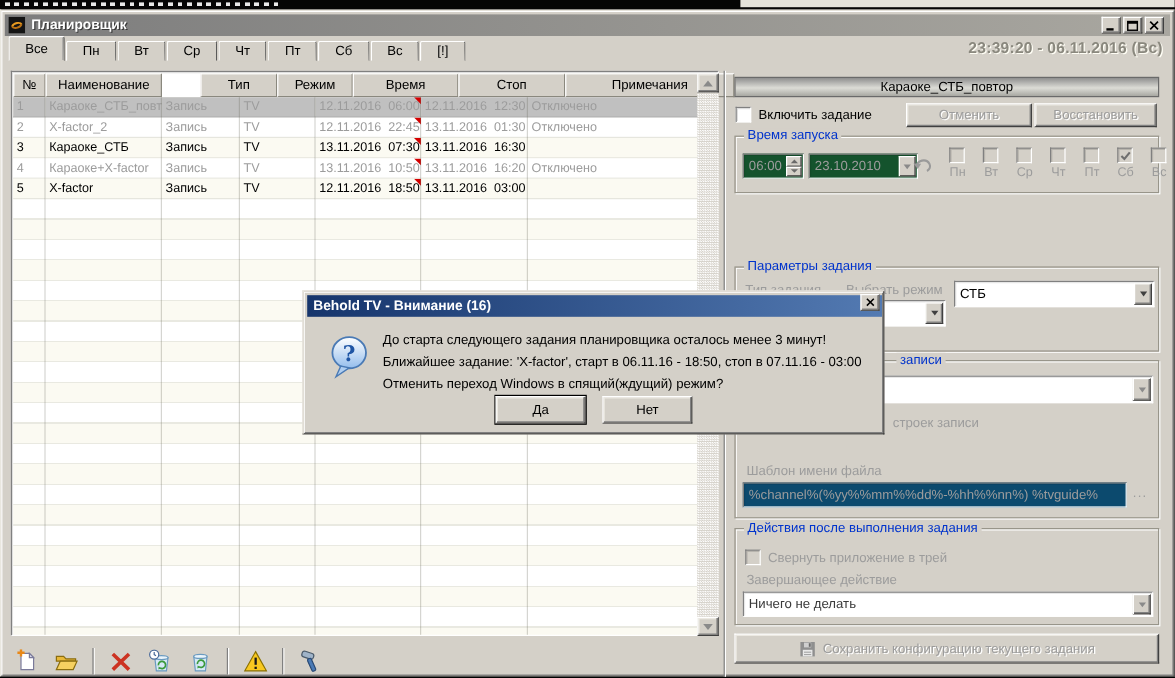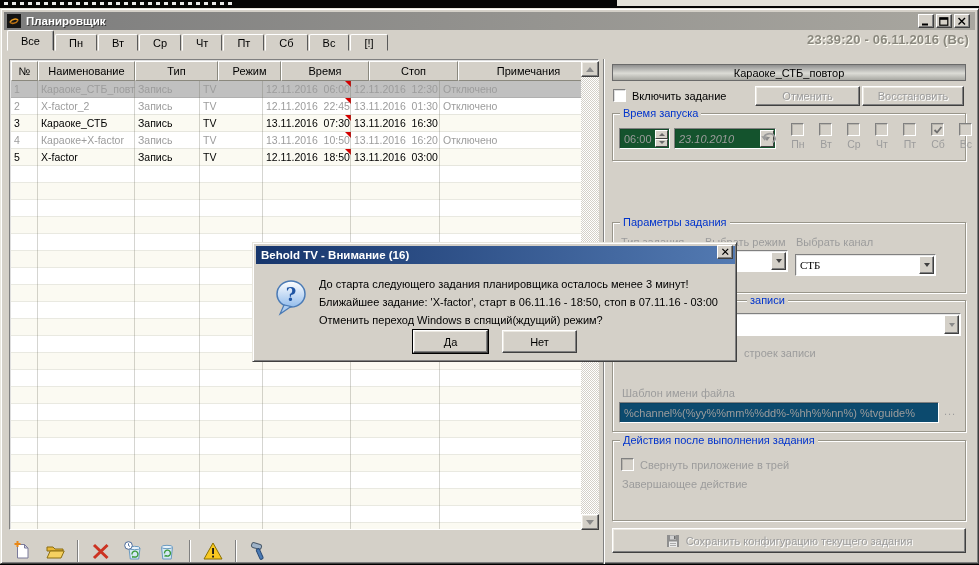--- a/index.html
+++ b/index.html
@@ -176,21 +176,21 @@
         <div class="tab">Сб</div>
         <div class="tab">Вс</div>
         <div class="tab">[!]</div>
       </div>
     <div id="clock" class="abs">23:39:20 - 06.11.2016 (Вс)</div>
 
     <div id="tablebox" class="abs">
       <div id="thead" class="abs">
           <div class="hcell" style="width: 27px;">№</div>
           <div class="hcell" style="width: 97px;">Наименование</div>
-          <div class="hcell" style="width: 83px;">Тип</div>
+          <div class="hcell" style="width: 64px; margin-left: 32px;">Тип</div>
           <div class="hcell" style="width: 63px;">Режим</div>
           <div class="hcell" style="width: 88px;">Время</div>
           <div class="hcell" style="width: 89px;">Стоп</div>
           <div class="hcell" style="width: 141px;">Примечания</div>
         </div>
       <div id="rows" class="abs">
           <div class="vline" style="left: 26px;"></div>
           <div class="vline" style="left: 123px;"></div>
           <div class="vline" style="left: 188px;"></div>
           <div class="vline" style="left: 251px;"></div>
@@ -321,21 +321,21 @@
         <span class="val dimtext">06:00</span>
         <div class="spinbtns">
             <div>
               <span class="mini-up"></span>
             </div>
             <div>
               <span class="mini-dn"></span>
             </div>
           </div>
       </div>
-      <div class="field spin" style="left:61px; top:14px; width:102px; height:21px;font-style:italic;">
+      <div class="field spin" style="left:61px; top:14px; width:91px; height:21px;">
         <span class="val dimtext">23.10.2010</span>
         <div class="arrowbtn" style="position:absolute; right:1px; top:1px; bottom:1px; width:14px; background:#d4d0c8; border:1px solid; border-color:#fff #404040 #404040 #fff; display:flex; align-items:center; justify-content:center;">
             <div class="tri-down dis" style="border-left-width:3.5px;border-right-width:3.5px;border-top-width:4px;"></div>
           </div>
       </div>
       <svg class="abs" style="left:147px; top:17px;" width="16" height="16" viewBox="0 0 16 16">
           <path d="M12.5 11.5 A5.5 4.8 0 1 0 4 7.8" fill="none" stroke="#9a9a9a" stroke-width="1.8"></path>
           <path d="M1.2 5.2 L4.8 9.8 L7.6 5.4 Z" fill="#9a9a9a"></path>
         </svg>
       <div id="daysbox">
@@ -378,21 +378,21 @@
     <div class="groupbox" style="left:611px; top:213px; width:354px; height:71px;">
       <div class="grouplabel">Параметры задания</div>
       <div class="lbl dimtext" style="left:8px; top:13px;">Тип задания</div>
       <div class="lbl dimtext" style="left:92px; top:13px;">Выбрать режим</div>
       <div class="lbl dimtext" style="left:183px; top:13px;">Выбрать канал</div>
       <div class="field combo" style="left:89px; top:27px; width:86px; height:22px;">
         <div class="arrowbtn">
             <div class="tri-down" style="border-left-width:3.5px;border-right-width:3.5px;border-top-width:4px;"></div>
           </div>
       </div>
-      <div class="field combo" style="left:182px; top:31px; width:141px; height:22px;font-family:Liberation Serif, serif;">
+      <div class="field combo" style="left:182px; top:11px; width:167px; height:22px;">
         <span class="val">СТБ</span>
         <div class="arrowbtn">
             <div class="tri-down" style="border-left-width:3.5px;border-right-width:3.5px;border-top-width:4px;"></div>
           </div>
       </div>
     </div>
 
     <div class="groupbox" style="left:611px; top:291px; width:354px; height:132px;">
       <div class="grouplabel" style="left:134px;">записи</div>
       <div class="field combo" style="left:6px; top:12px; width:342px; height:23px;">
@@ -406,20 +406,26 @@
         <span class="val dimtext">%channel%(%yy%%mm%%dd%-%hh%%nn%) %tvguide%</span>
       </div>
       <div class="lbl dimtext" style="left:331px; top:104px; letter-spacing:1px;">...</div>
     </div>
 
     <div class="groupbox" style="left:611px; top:431px; width:354px; height:81px;">
       <div class="grouplabel">Действия после выполнения задания</div>
       <div class="cb graybg" style="left:8px; top:17px;"></div>
       <div class="lbl dimtext" style="left:27px; top:18px;">Свернуть приложение в трей</div>
       <div class="lbl dimtext" style="left:9px; top:37px;">Завершающее действие</div>
+      <div class="field combo" style="left:6px; top:52px; width:342px; height:21px;">
+        <span class="val" style="color:#3a3a3a;">Ничего не делать</span>
+        <div class="arrowbtn">
+            <div class="tri-down dis" style="border-left-width:3.5px;border-right-width:3.5px;border-top-width:4px;"></div>
+          </div>
+      </div>
     </div>
 
     <div class="btn disabled" style="left:611px; top:519px; width:354px; height:25px; gap:6px;">
       <svg width="14" height="14" viewBox="0 0 14 14">
           <rect x="1" y="1" width="12" height="12" fill="#8f8f8f"></rect>
           <rect x="4" y="1.5" width="6" height="4" fill="#cfcfcf"></rect>
           <rect x="8" y="2" width="1.6" height="3" fill="#6a6a6a"></rect>
           <rect x="3" y="7.5" width="8" height="5.5" fill="#e9e9e9"></rect>
           <path d="M4 9.5 h6 M4 11.5 h6" stroke="#9a9a9a" stroke-width="0.8"></path>
         </svg>

